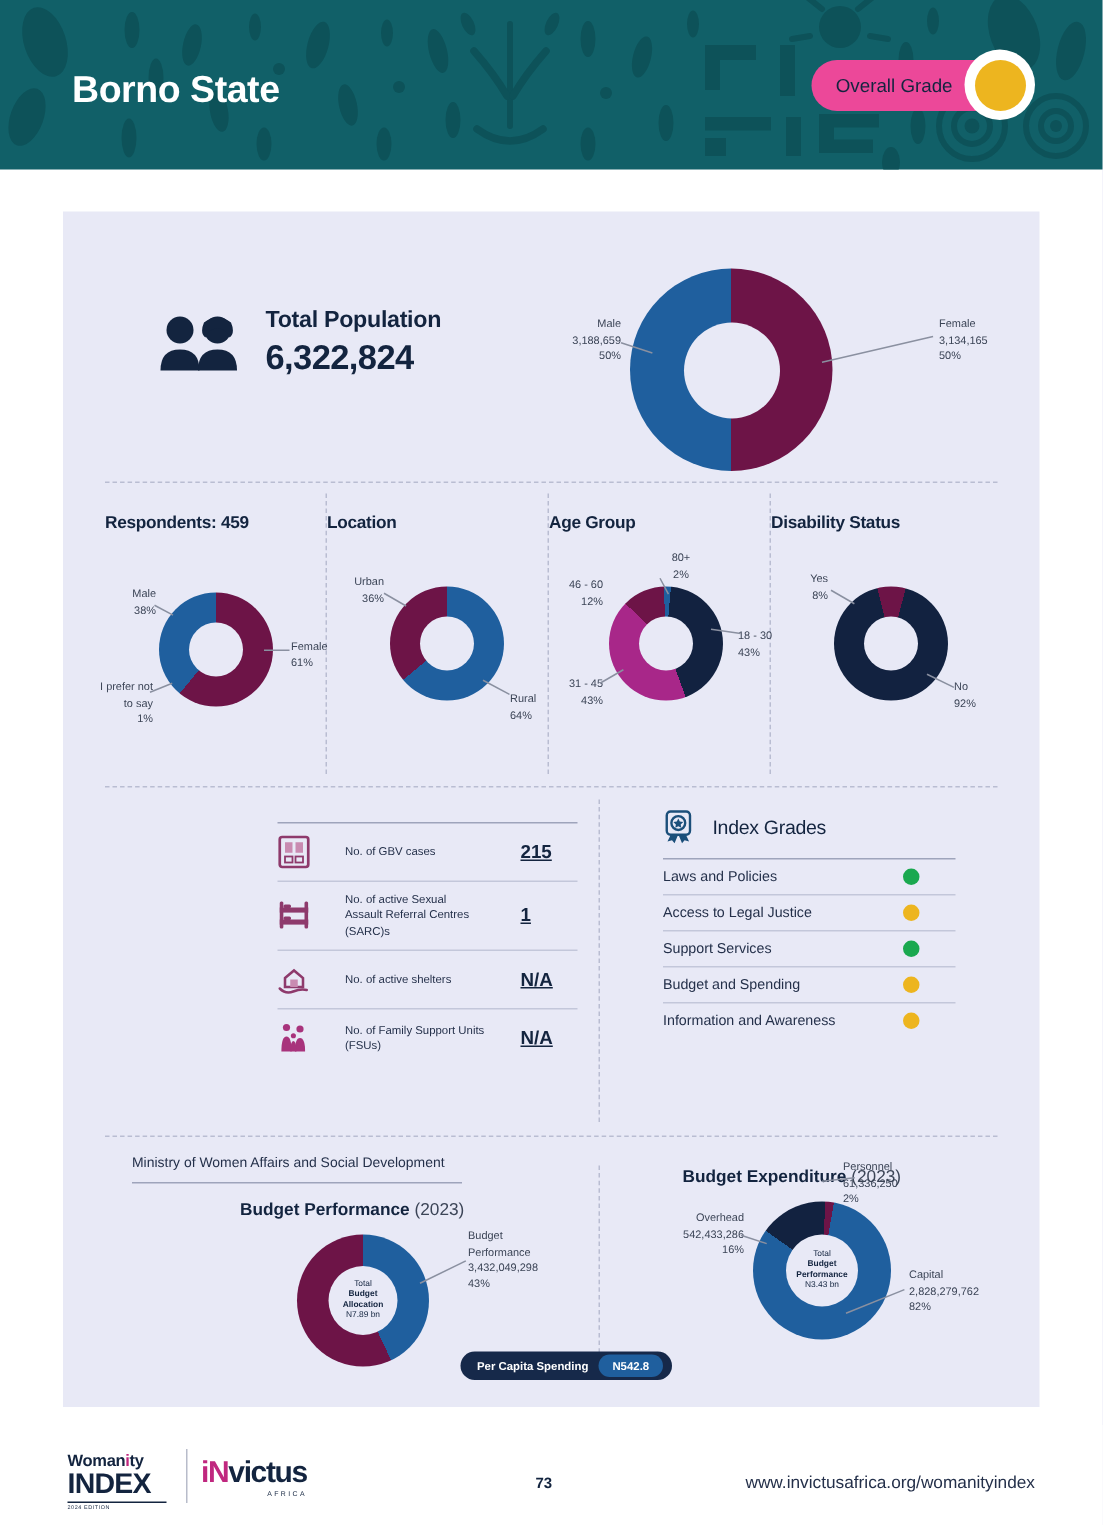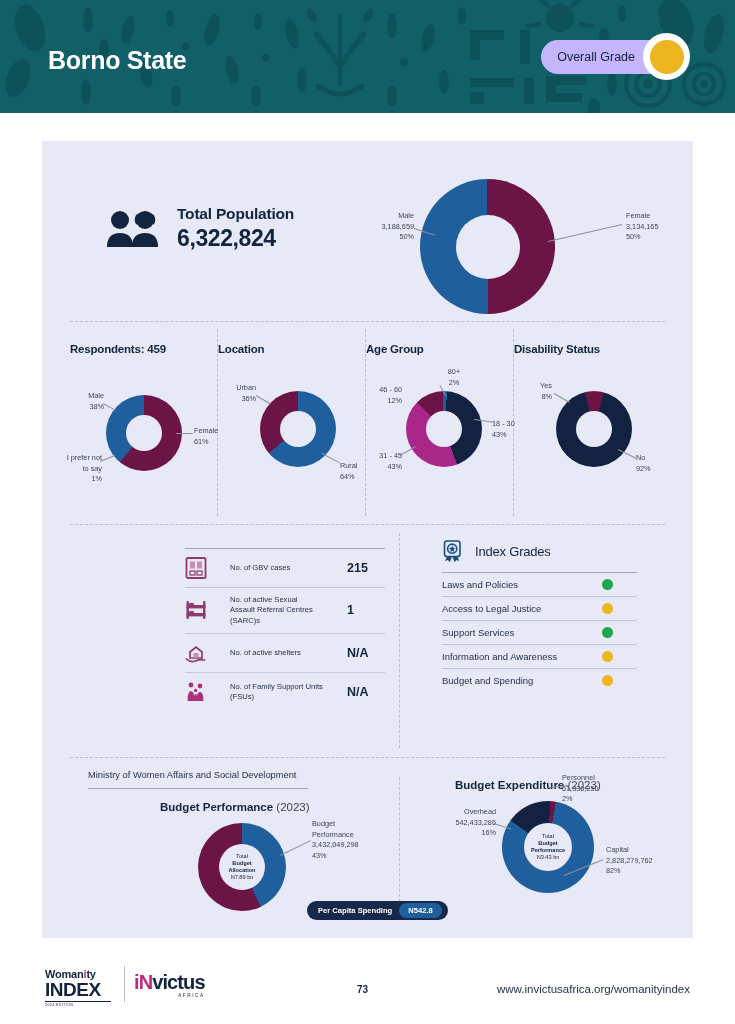--- a/index.html
+++ b/index.html
@@ -22,21 +22,21 @@
   .header-title {
     position: absolute; left: 48px; top: 46px;
     font-size: 25px; font-weight: bold; color: #ffffff;
     letter-spacing: -0.3px;
   }
   .grade-badge {
     position: absolute; right: 45px; top: 33px;
     height: 47px; display: flex; align-items: center;
   }
   .grade-pill {
-    background: #c4b5fd; border-radius: 24px;
+    background: #ec4899; border-radius: 24px;
     height: 34px; display: flex; align-items: center;
     padding: 0 34px 0 16px; margin-right: -26px;
     font-size: 12.5px; color: #13243f; white-space: nowrap;
   }
   .grade-circle-outer {
     width: 47px; height: 47px; border-radius: 50%;
     background: #ffffff; display: flex; align-items: center; justify-content: center;
     position: relative; z-index: 2;
   }
   .grade-circle-inner { width: 34px; height: 34px; border-radius: 50%; }
@@ -98,21 +98,21 @@
   .panel-head-title { font-size: 13px; color: #13243f; letter-spacing: -0.2px; }
   .panel-rule { border-top: 1px solid #9ea4bb; margin-top: 9px; }
 
   .gbv { position: absolute; left: 115px; top: 6px; width: 200px; }
   .gbv-row {
     display: flex; align-items: center; gap: 23px;
     padding: 7px 0; border-bottom: 1px solid #c3c7da;
   }
   .gbv-row:last-child { border-bottom: none; }
   .gbv-label { font-size: 7.6px; color: #24304a; line-height: 1.35; flex: 1; }
-  .gbv-value { font-size: 12.5px; font-weight: bold; color: #13243f; width: 38px; }
+  .gbv-value { font-size: 12.5px; font-weight: bold; color: #13243f; width: 38px; text-decoration: underline; }
 
   .grades { position: absolute; left: 372px; top: 6px; width: 195px; }
   .grade-row {
     display: flex; align-items: center; justify-content: space-between;
     padding: 6px 0; border-bottom: 1px solid #c3c7da;
   }
   .grade-row:last-child { border-bottom: none; }
   .grade-label { font-size: 9.5px; color: #24304a; }
   .grade-dot { width: 11px; height: 11px; border-radius: 50%; margin-right: 24px; }
 
@@ -429,25 +429,25 @@
       </div>
       <div class="grade-row">
         <div class="grade-label">Access to Legal Justice</div>
         <div class="grade-dot" style="background: rgb(237, 181, 31);"></div>
       </div>
       <div class="grade-row">
         <div class="grade-label">Support Services</div>
         <div class="grade-dot" style="background: rgb(26, 168, 79);"></div>
       </div>
       <div class="grade-row">
+        <div class="grade-label">Budget and Spending</div>
+        <div class="grade-dot" style="background: rgb(237, 181, 31);"></div>
+      </div>
+      <div class="grade-row">
         <div class="grade-label">Information and Awareness</div>
-        <div class="grade-dot" style="background: rgb(237, 181, 31);"></div>
-      </div>
-      <div class="grade-row">
-        <div class="grade-label">Budget and Spending</div>
         <div class="grade-dot" style="background: rgb(237, 181, 31);"></div>
       </div>
     </div>
   </div>
 
   <div class="budget">
     <div class="topline"></div>
     <div class="ministry">Ministry of Women Affairs and Social Development</div>
     <div class="ministry-rule"></div>
     <div class="vsep"></div>

